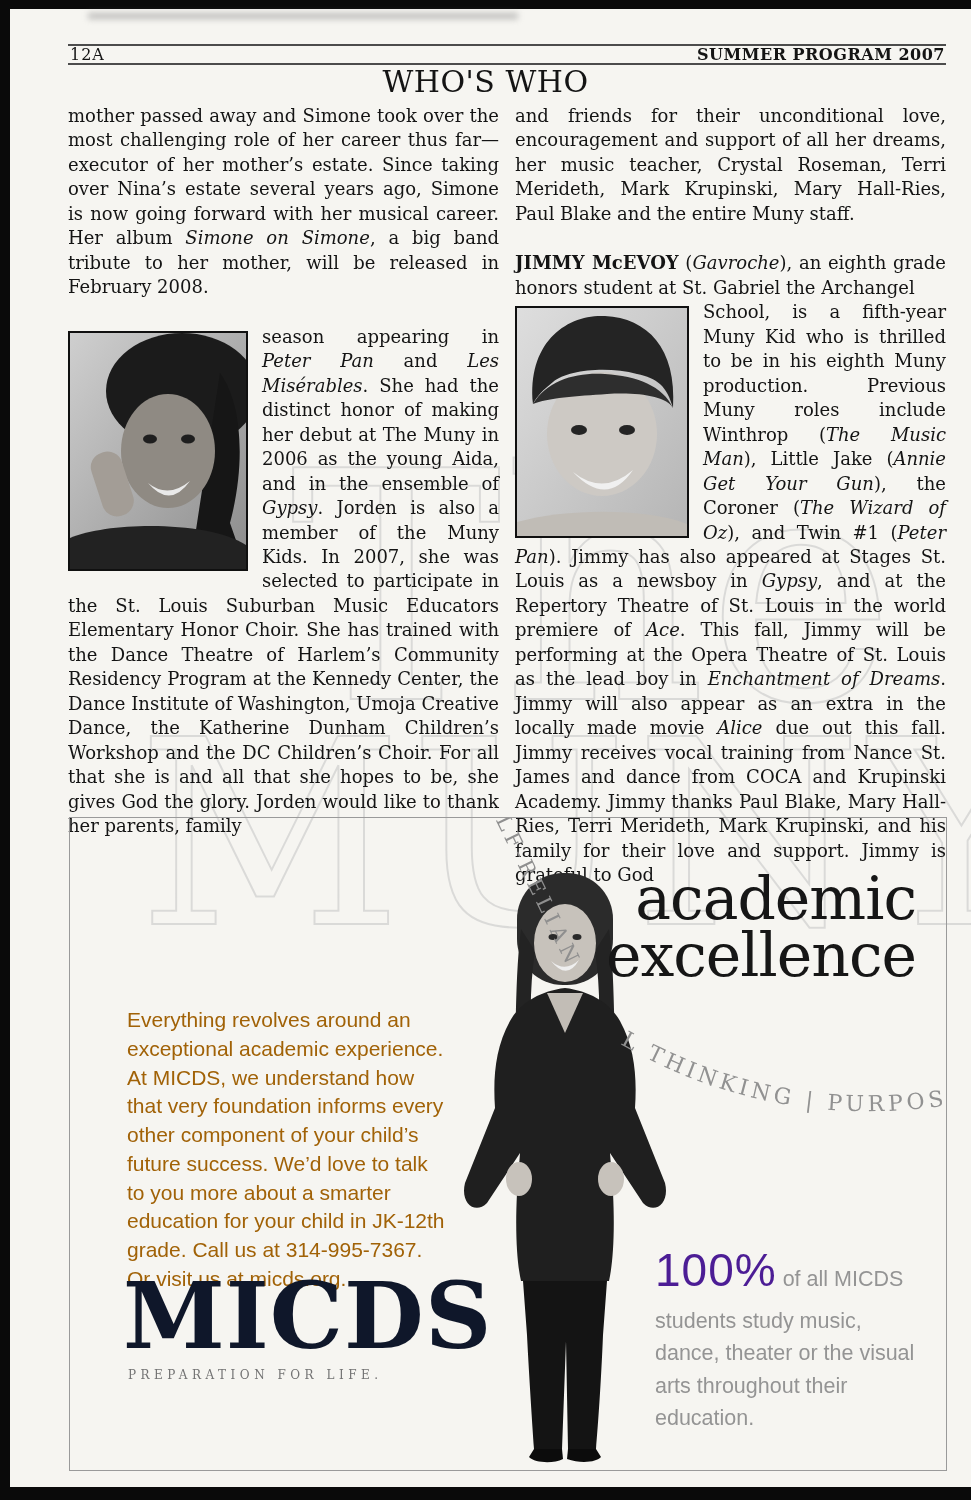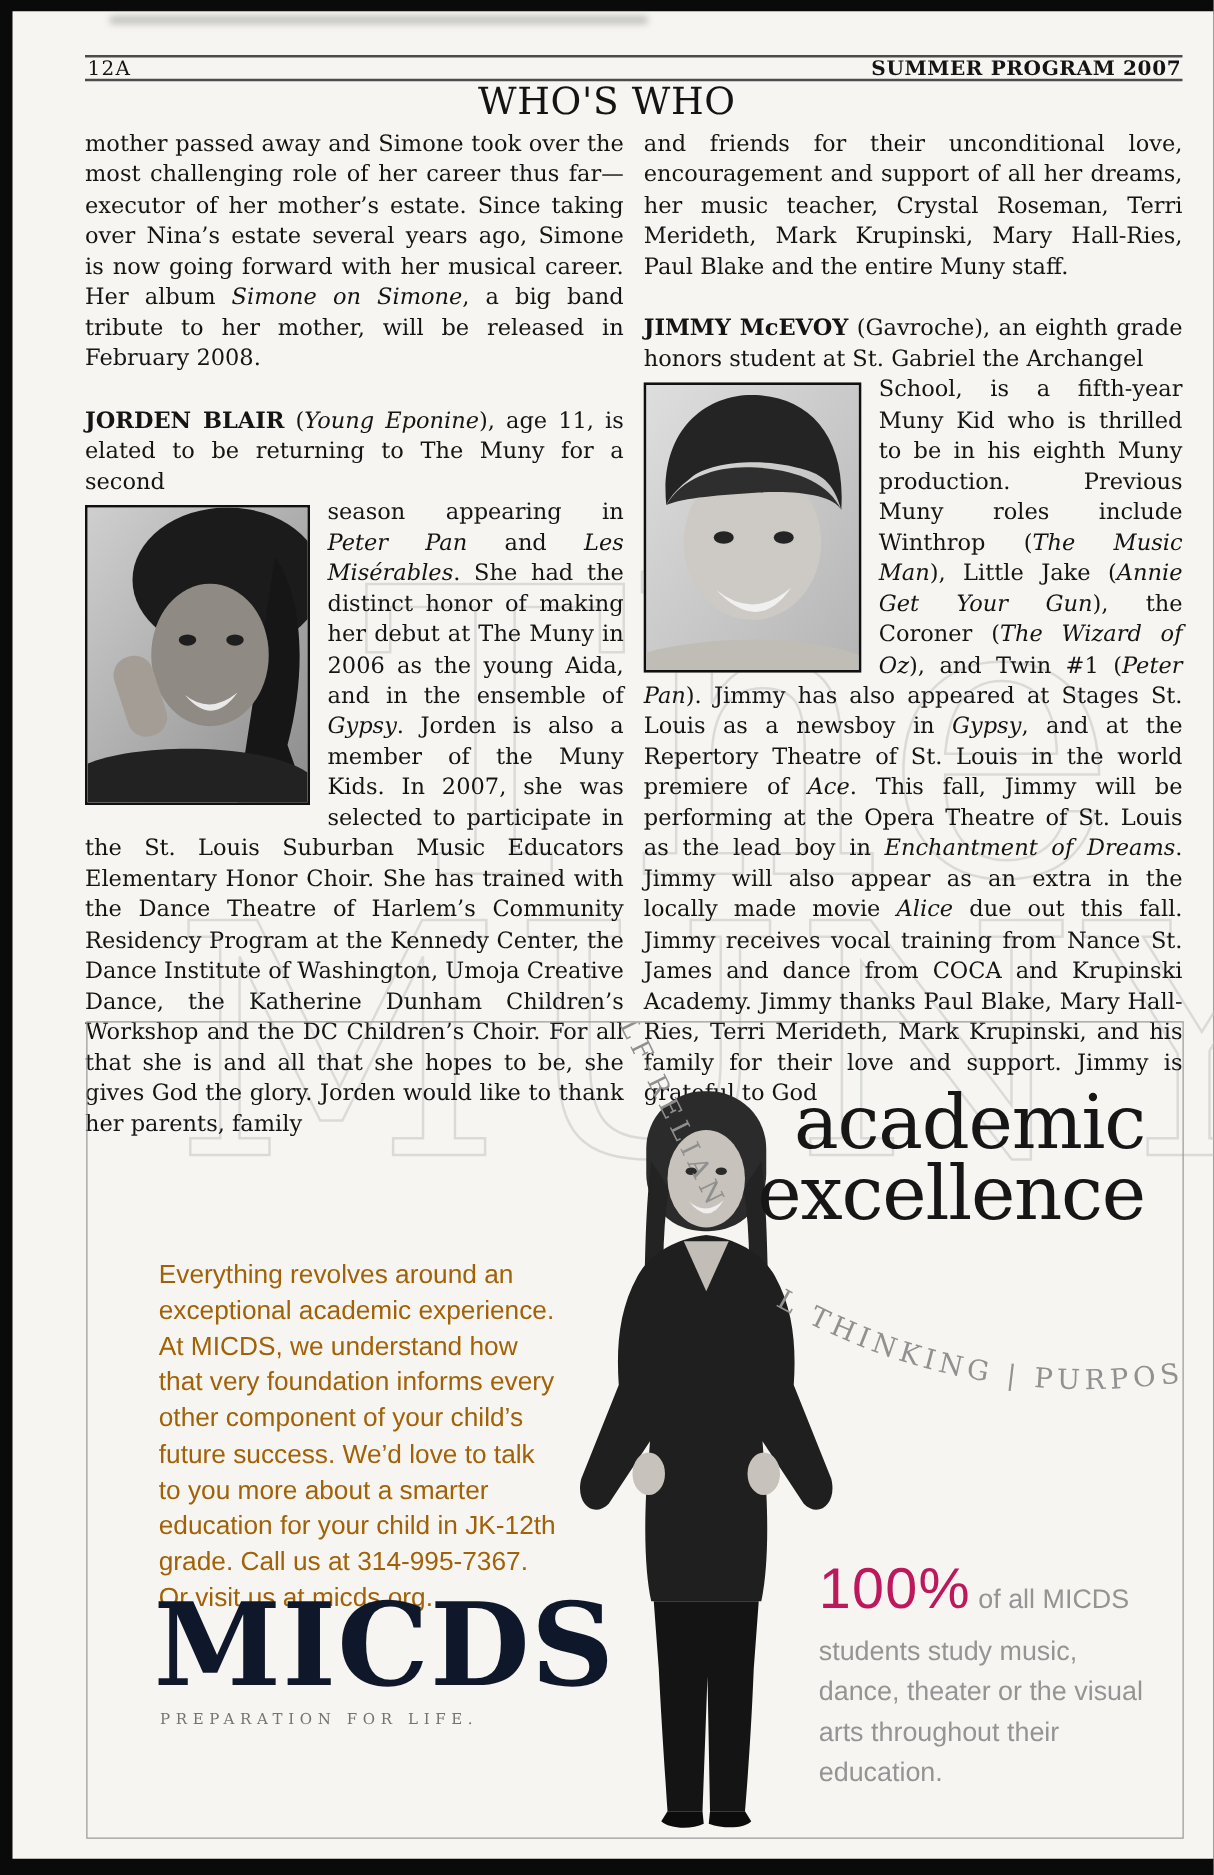--- a/index.html
+++ b/index.html
@@ -29,21 +29,21 @@
   .wm-the{left:290px;top:430px;font-size:318px;}
   .wm-muny{left:138px;top:706px;font-size:258px;letter-spacing:8px;}
 
   
   .ad{position:absolute;left:69px;top:817px;width:876px;height:652px;border:1.5px solid #9a9a9a;z-index:2;}
   .ad-inner{position:relative;width:100%;height:100%;}
   .ad-copy{position:absolute;left:57px;top:188px;width:320px;font-family:"Liberation Sans",sans-serif;font-size:21px;line-height:1.37;color:#a16207;text-align:left;}
   .micds-logo{position:absolute;left:53px;top:452px;font-size:92px;font-weight:bold;color:#0f172a;line-height:1;letter-spacing:1px;}
   .micds-tagline{position:absolute;left:58px;top:550px;font-size:12px;letter-spacing:4.5px;color:#737373;}
   .stat{position:absolute;left:585px;top:418px;width:265px;font-family:"Liberation Sans",sans-serif;font-size:21.5px;line-height:1.5;color:#949494;text-align:left;}
-  .stat-big{font-size:46px;color:#be185d;letter-spacing:1px;}
+  .stat-big{font-size:46px;color:#4c1d95;letter-spacing:1px;}
   .ad-girl{position:absolute;left:355px;top:45px;}
   .headline{position:absolute;right:30px;top:52px;text-align:right;font-family:"DejaVu Serif",serif;font-size:60px;line-height:.95;letter-spacing:-1px;color:#161616;}
   .arcs{position:absolute;left:0;top:0;pointer-events:none;}
 </style>
 </head>
 <body>
 
 <div class="page">
 
   <div class="bar bar-top"></div>
@@ -56,21 +56,20 @@
 
   <div class="rule rule-top"></div>
   <div class="page-number">12A</div>
   <div class="program">SUMMER PROGRAM 2007</div>
   <div class="rule rule-bottom"></div>
   <div class="page-title">WHO'S WHO</div>
 
   <div class="columns">
     <div class="col">
       <p class="para"><span>mother passed away and Simone took over the most challenging role of her career thus far—executor of her mother’s estate. Since taking over Nina’s estate several years ago, Simone is now going forward with her musical career. Her album </span><span style="font-style: italic;">Simone on Simone</span><span>, a big band tribute to her mother, will be released in February 2008.</span></p>
-      <p class="intro"><span style="font-weight: bold;">JORDEN BLAIR</span><span> (</span><span style="font-style: italic;">Young Eponine</span><span>), age 11, is elated to be returning to The Muny for a second</span></p>
       <div class="clearfix">
         <span class="photo-frame">
           <svg width="176" height="236" viewBox="0 0 176 236">
             <defs>
               <linearGradient id="jbg" x1="0" y1="0" x2="1" y2="1">
                 <stop offset="0" stop-color="#cfcfcf"></stop>
                   <stop offset="1" stop-color="#8c8c8c"></stop>
               </linearGradient>
             </defs>
             <rect width="176" height="236" fill="url(#jbg)"></rect>
@@ -83,21 +82,21 @@
             <rect x="26" y="118" width="32" height="66" rx="15" fill="#a39d96" transform="rotate(-18 42 150)"></rect>
             <path d="M0,236 L0,205 C40,188 140,188 176,212 L176,236 Z" fill="#222222"></path>
           </svg>
         </span>
         <span><span>season appearing in </span><span style="font-style: italic;">Peter Pan</span><span> and </span><span style="font-style: italic;">Les Misérables</span><span>. She had the distinct honor of making her debut at The Muny in 2006 as the young Aida, and in the ensemble of </span><span style="font-style: italic;">Gypsy</span><span>. Jorden is also a member of the Muny Kids. In 2007, she was selected to participate in the St. Louis Suburban Music Educators Elementary Honor Choir. She has trained with the Dance Theatre of Harlem’s Community Residency Program at the Kennedy Center, the Dance Institute of Washington, Umoja Creative Dance, the Katherine Dunham Children’s Workshop and the DC Children’s Choir. For all that she is and all that she hopes to be, she gives God the glory. Jorden would like to thank her parents, family</span></span>
       </div>
     </div>
 
     <div class="col">
       <p class="para"><span>and friends for their unconditional love, encouragement and support of all her dreams, her music teacher, Crystal Roseman, Terri Merideth, Mark Krupinski, Mary Hall-Ries, Paul Blake and the entire Muny staff.</span></p>
-      <p class="intro"><span style="font-weight: bold;">JIMMY McEVOY</span><span> (</span><span style="">Gavroche</span><span>), an eighth grade honors student at St. Gabriel the Archangel</span></p>
+      <p class="intro"><span style="font-weight: bold;">JIMMY McEVOY</span><span> (</span><span style="font-style: italic;">Gavroche</span><span>), an eighth grade honors student at St. Gabriel the Archangel</span></p>
       <div class="clearfix">
         <span class="photo-frame">
           <svg width="170" height="228" viewBox="0 0 170 228">
             <defs>
               <linearGradient id="jmg" x1="0" y1="0" x2="1" y2="1">
                 <stop offset="0" stop-color="#dedede"></stop>
                   <stop offset="1" stop-color="#b5b5b5"></stop>
               </linearGradient>
             </defs>
             <rect width="170" height="228" fill="url(#jmg)"></rect>

